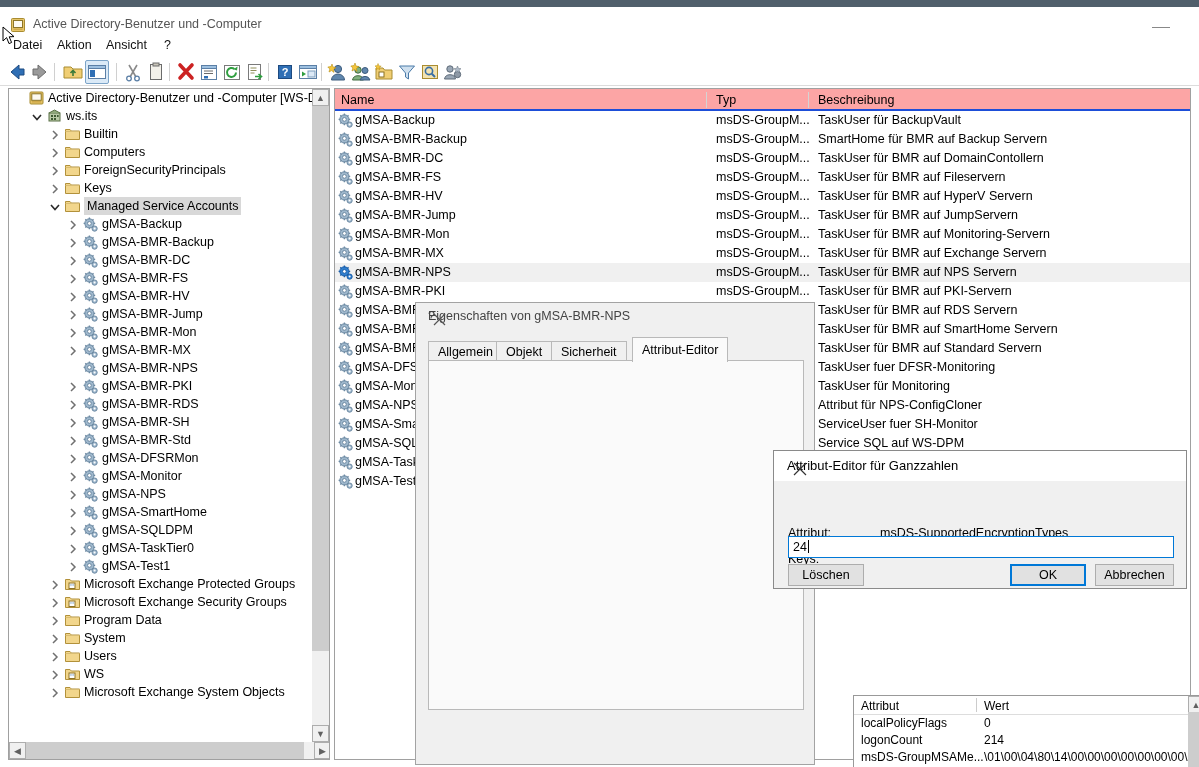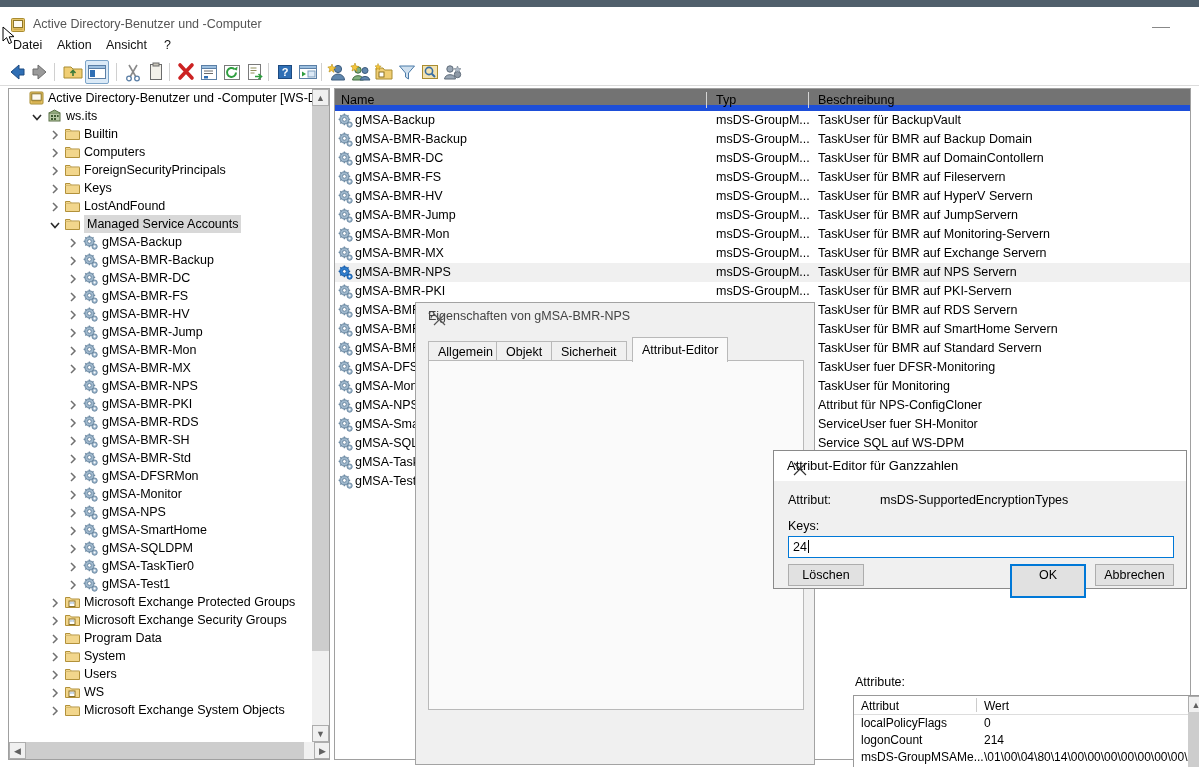--- a/index.html
+++ b/index.html
@@ -34,21 +34,21 @@
   
   .tree-pane { position:absolute; left:8px; top:88px; width:322px; height:672px; background:#fff; border:1px solid #a0a0a0; overflow:hidden; }
   .tree-inner { position:absolute; left:0; top:0; width:305px; height:655px; overflow:hidden; }
   .trow { position:relative; height:18px; line-height:18px; white-space:nowrap; font-size:12.5px; color:#000; cursor:default; }
   .trow .tw { position:absolute; top:3px; width:12px; height:12px; }
   .trow .tic { position:absolute; top:2px; width:15px; height:14px; }
   .trow .tlabel { position:absolute; top:0; }
   .trow.sel .tlabel { background:#d8d8d8; padding:0 3px; }
 
   .list-pane { position:absolute; left:334px; top:88px; width:857px; height:672px; background:#fff; border:1px solid #a0a0a0; overflow:hidden; }
-  .lhead { position:absolute; left:0; top:0; width:100%; height:22px; background:#737373; border-bottom:6px solid #1d4ed8; }
+  .lhead { position:absolute; left:0; top:0; width:100%; height:22px; background:#fca5a5; border-bottom:2px solid #1d4ed8; }
   .lhead .hc { position:absolute; top:4px; font-size:12.5px; color:#000; white-space:nowrap; }
   .lhead .hsep { position:absolute; top:3px; width:1px; height:16px; background:#d4d4d4; }
   .lrow { position:absolute; left:0; width:100%; height:19px; line-height:19px; font-size:12.5px; white-space:nowrap; cursor:default; }
   .lrow.sel { background:#f0f0f0; }
   .lrow .ic { position:absolute; left:3px; top:2px; width:15px; height:15px; }
   .lrow .c1 { position:absolute; left:20px; top:0; }
   .lrow .c2 { position:absolute; left:381px; top:0; }
   .lrow .c3 { position:absolute; left:483px; top:0; }
 
   
@@ -68,21 +68,21 @@
   .dhelp { position:absolute; right:48px; top:6px; font-size:13px; color:#555; cursor:default; }
   .dclose { position:absolute; right:12px; top:4px; width:22px; height:20px; cursor:default; }
   .dclose svg { display:block; margin:4px auto; }
 
   .tabstrip { position:absolute; left:12px; top:34px; width:376px; height:24px; }
   .tab { position:absolute; top:4px; height:20px; padding:0 9px; line-height:20px; font-size:12.5px;
          background:#f0f0f0; border:1px solid #b9b9b9; border-bottom:none; color:#000; cursor:default; }
   .tab.active { top:0; height:25px; line-height:24px; background:#fafafa; border-color:#b9b9b9; z-index:3;margin-left:12px; }
   .tabbody { position:absolute; left:12px; top:57px; width:376px; height:350px; background:#fafafa; border:1px solid #b9b9b9; }
 
-  .lbl { position:absolute; font-size:12.5px; color:#000; }
+  .lbl { position:absolute; font-size:12.5px; color:#000;margin-top:33px; }
   .attrbox { position:absolute; left:437px; top:392px; width:352px; height:268px; background:#fff; border:1px solid #999; overflow:hidden; }
   .ahead { position:absolute; left:0; top:0; width:100%; height:19px; border-bottom:1px solid #ddd; background:#fff; }
   .ahead .ac { position:absolute; top:3px; font-size:12px; }
   .ahead .asep { position:absolute; left:122px; top:2px; width:1px; height:14px; background:#ccc; }
   .arow { position:absolute; left:0; width:100%; height:17px; line-height:17px; font-size:12px; white-space:nowrap; cursor:default; overflow:hidden; }
   .arow .a1 { position:absolute; left:7px; top:0; }
   .arow .a2 { position:absolute; left:130px; top:0; }
 
   .btn { position:absolute; background:#e1e1e1; border:1px solid #adadad; font-size:12.5px; color:#000;
          text-align:center; cursor:default; font-family:"Liberation Sans", sans-serif; }
@@ -333,30 +333,20 @@
         <div class="trow">
           <span class="tw" style="left:40px"><svg width="12" height="12" viewBox="0 0 12 12">
               <path d="M4,2 L8,6 L4,10" fill="none" stroke="#707070" stroke-width="1.5"></path>
             </svg></span>
           <span class="tic" style="left:56px"><svg width="15" height="14" viewBox="0 0 15 14">
               <path d="M0.5,2.5 L5,2.5 L6.4,4 L14.5,4 L14.5,12.5 L0.5,12.5 Z" fill="#f2d68c" stroke="#b2913a"></path>
               <path d="M0.5,4.5 L14.5,4.5" stroke="#d8bc72"></path>
             </svg></span>
           <span class="tlabel" style="left:75px">Keys</span>
         </div>
-        <div class="trow">
-          <span class="tw" style="left:40px"><svg width="12" height="12" viewBox="0 0 12 12">
-              <path d="M4,2 L8,6 L4,10" fill="none" stroke="#707070" stroke-width="1.5"></path>
-            </svg></span>
-          <span class="tic" style="left:56px"><svg width="15" height="14" viewBox="0 0 15 14">
-              <path d="M0.5,2.5 L5,2.5 L6.4,4 L14.5,4 L14.5,12.5 L0.5,12.5 Z" fill="#f2d68c" stroke="#b2913a"></path>
-              <path d="M0.5,4.5 L14.5,4.5" stroke="#d8bc72"></path>
-            </svg></span>
-          <span class="tlabel" style="left:75px">LostAndFound</span>
-        </div>
         <div class="trow sel">
           <span class="tw" style="left:40px"><svg width="12" height="12" viewBox="0 0 12 12">
               <path d="M2,4 L6,8.5 L10,4" fill="none" stroke="#2a2a2a" stroke-width="1.6"></path>
             </svg></span>
           <span class="tic" style="left:56px"><svg width="15" height="14" viewBox="0 0 15 14">
               <path d="M0.5,2.5 L5,2.5 L6.4,4 L14.5,4 L14.5,12.5 L0.5,12.5 Z" fill="#f2d68c" stroke="#b2913a"></path>
               <path d="M0.5,4.5 L14.5,4.5" stroke="#d8bc72"></path>
             </svg></span>
           <span class="tlabel" style="left:75px">Managed Service Accounts</span>
         </div>
@@ -738,21 +728,21 @@
         <div class="lrow" style="top: 41px;">
           <span class="ic"><svg width="15" height="15" viewBox="0 0 15 15">
               <circle cx="6.4" cy="6.4" r="4.6" fill="#9fb8cd" stroke="#6d8aa3"></circle>
               <circle cx="6.4" cy="6.4" r="1.9" fill="#fff" stroke="#6d8aa3"></circle>
               <path d="M6.4,0.6 v1.6 M6.4,10.6 v1.6 M0.6,6.4 h1.6 M10.6,6.4 h1.6 M2.3,2.3 l1.2,1.2 M9.3,9.3 l1.2,1.2 M10.5,2.3 l-1.2,1.2 M2.3,10.5 l1.2,-1.2" stroke="#6d8aa3" stroke-width="1.3"></path>
               <circle cx="11.6" cy="11.6" r="2.6" fill="#9fb8cd" stroke="#6d8aa3"></circle>
               <circle cx="11.6" cy="11.6" r="1" fill="#fff"></circle>
             </svg></span>
           <span class="c1">gMSA-BMR-Backup</span>
           <span class="c2">msDS-GroupM...</span>
-          <span class="c3">TaskUser für BMR auf Backup Domain</span>
+          <span class="c3">SmartHome für BMR auf Backup Servern</span>
         </div>
         <div class="lrow" style="top: 60px;">
           <span class="ic"><svg width="15" height="15" viewBox="0 0 15 15">
               <circle cx="6.4" cy="6.4" r="4.6" fill="#9fb8cd" stroke="#6d8aa3"></circle>
               <circle cx="6.4" cy="6.4" r="1.9" fill="#fff" stroke="#6d8aa3"></circle>
               <path d="M6.4,0.6 v1.6 M6.4,10.6 v1.6 M0.6,6.4 h1.6 M10.6,6.4 h1.6 M2.3,2.3 l1.2,1.2 M9.3,9.3 l1.2,1.2 M10.5,2.3 l-1.2,1.2 M2.3,10.5 l1.2,-1.2" stroke="#6d8aa3" stroke-width="1.3"></path>
               <circle cx="11.6" cy="11.6" r="2.6" fill="#9fb8cd" stroke="#6d8aa3"></circle>
               <circle cx="11.6" cy="11.6" r="1" fill="#fff"></circle>
             </svg></span>
           <span class="c1">gMSA-BMR-DC</span>
@@ -1036,17 +1026,17 @@
     </div>
     <span class="lbl" style="left:14px;top:42px">Attribut:</span>
     <span class="lbl" style="left:106px;top:42px">msDS-SupportedEncryptionTypes</span>
     <span class="lbl" style="left:14px;top:68px">Keys:</span>
 
     <div class="txtin" style="left:14px;top:85px;width:386px;height:22px">
       <span>24</span><span class="caret"></span>
     </div>
 
     <div class="btn" style="left:14px;top:113px;width:76px;height:22px;line-height:20px">Löschen</div>
-    <div class="btn default" style="left:236px;top:113px;width:76px;height:34px;line-height:18px">OK</div>
+    <div class="btn default" style="left:236px;top:113px;width:76px;height:22px;line-height:18px">OK</div>
     <div class="btn" style="left:321px;top:113px;width:79px;height:22px;line-height:20px">Abbrechen</div>
   </div>
 
 </div>
 
 </body></html>

